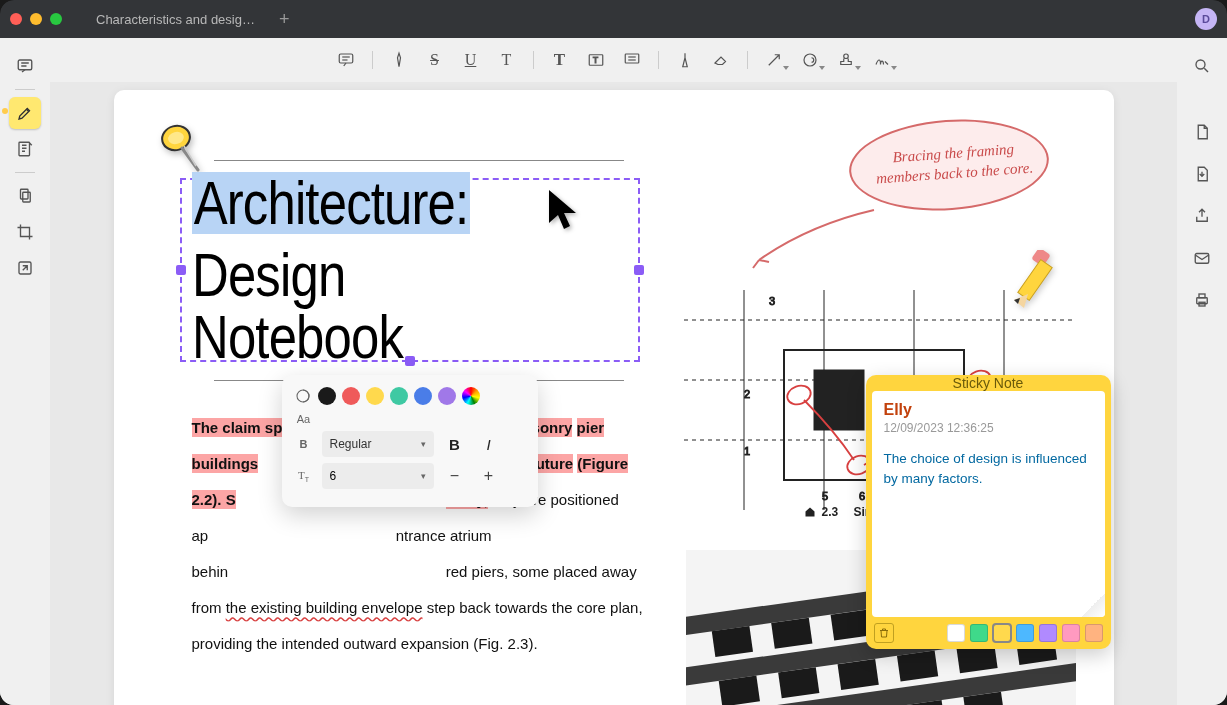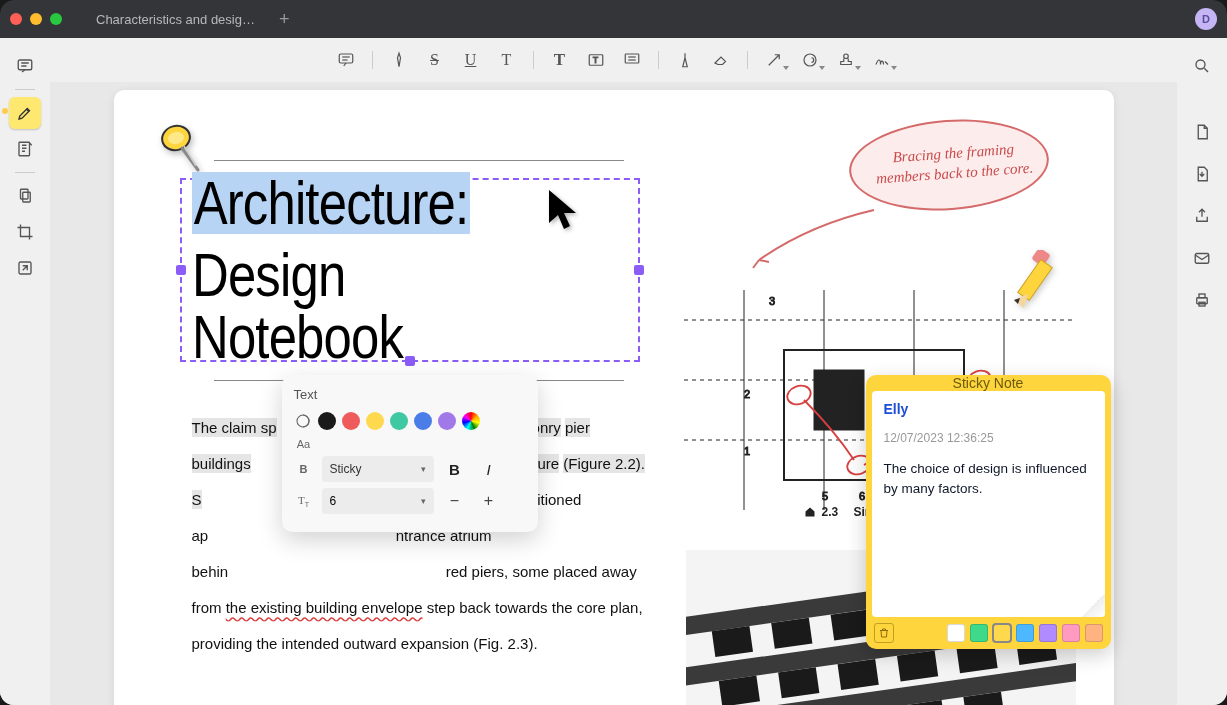--- a/index.html
+++ b/index.html
@@ -56,21 +56,21 @@
   .title-selection .handle.r { right: -6px; top: 50%; transform: translateY(-50%); }
   .title-line1 { font-family: "Arial Narrow", sans-serif; font-size: 62px; font-weight: 400; letter-spacing: -1px; background: #b8d4f5; padding: 0 2px; display: inline-block; line-height: 1; transform:scaleX(0.82); transform-origin:left; }
   .title-line2 { font-family: "Arial Narrow", sans-serif; font-size: 62px; font-weight: 400; letter-spacing: -1px; line-height: 1; margin-top: 10px; transform:scaleX(0.82); transform-origin:left; }
   .title-hr { position:absolute; height:1px; background:#888; }
   
   
   .cursor-arrow { position: absolute; top: 95px; left: 430px; filter: drop-shadow(2px 2px 2px rgba(0,0,0,0.3)); }
   
   
   .body-text { position: absolute; top: 320px; left: 78px; width: 460px; font-size: 15px; line-height: 2.4; color: #111; }
-  .hl { background: #e5e5e5; padding: 1px 0; }
+  .hl { background: #fca5a5; padding: 1px 0; font-weight: bold; }
   .wavy { text-decoration: underline wavy #d84040; text-underline-offset: 3px; }
   
   
   .text-panel { position: absolute; top: 285px; left: 168px; width: 256px; background: #f8f8f8; border-radius: 10px; box-shadow: 0 8px 24px rgba(0,0,0,0.18); padding: 12px; z-index: 10; }
   .text-panel-title { font-size: 13px; color: #555; margin-bottom: 10px; }
   .color-row { display: flex; gap: 6px; align-items: center; margin-bottom: 8px; }
   .color-swatch { width: 18px; height: 18px; border-radius: 50%; cursor: pointer; }
   .color-swatch.outlined { border: 2px solid #4a7de8; padding:1px; background-clip:content-box; }
   .color-icon { width:18px;height:18px;display:flex;align-items:center;justify-content:center;color:#666; }
   .rainbow { background: conic-gradient(red,orange,yellow,green,cyan,blue,magenta,red); }
@@ -93,23 +93,23 @@
   
   .floor-plan { position: absolute; top: 160px; left: 570px; width: 390px; height: 280px; }
   .plan-caption { position: absolute; top: 415px; left: 690px; font-size: 12px; font-weight: 600; color: #222; display:flex; align-items:center; gap:6px; }
   .pencil { position: absolute; top: 160px; left: 890px; width: 60px; height: 70px; filter: drop-shadow(2px 2px 3px rgba(0,0,0,0.2)); }
   
   
   .sticky-note { position: absolute; top: 285px; left: 752px; width: 245px; height: 274px; background: #ffd53e; border-radius: 10px; box-shadow: 0 6px 20px rgba(0,0,0,0.2); z-index: 5; display:flex; flex-direction:column; }
   .sticky-header { text-align: center; padding: 0 0; font-size: 14px; color: #6a5a0a; font-weight:400; }
   .sticky-body { background: #fff; margin: 0 6px; flex:1; border-radius: 4px; padding: 10px 12px; position:relative; overflow:hidden; }
   .sticky-corner { position:absolute; bottom:0; right:0; width:24px; height:24px; background:linear-gradient(135deg, transparent 0%, transparent 50%, #eee 50%, #fff 100%); }
-  .sticky-author { font-size: 14px; font-weight: 600; color: #1d4ed8; margin-bottom: 14px; }
+  .sticky-author { font-size: 16px; font-weight: 600; color: #c2410c; margin-bottom: 2px; }
   .sticky-date { font-size: 12px; color: #999; margin-bottom: 14px; }
-  .sticky-content { font-size: 13.5px; color: #0f172a; line-height: 1.5; }
+  .sticky-content { font-size: 13.5px; color: #0369a1; line-height: 1.5; }
   .sticky-footer { display: flex; align-items: center; padding: 6px 8px; gap: 5px; }
   .sticky-trash { width: 20px; height: 20px; border: 1px solid #c0a020; border-radius: 3px; display: flex; align-items: center; justify-content: center; color: #8a6d0a; font-size: 11px; cursor: pointer; }
   .sticky-color { width: 18px; height: 18px; border-radius: 3px; border: 1.5px solid rgba(0,0,0,0.15); cursor: pointer; }
   .sticky-color.selected { outline: 2px solid #888; outline-offset: -1px; }
   
   
   .building-photo { position: absolute; top: 460px; left: 572px; width: 390px; height: 200px; background: #888; overflow:hidden; }
   
   svg { display:block; }
 </style>
@@ -291,21 +291,20 @@
             </svg>
         </div>
 
         <div class="body-text">
           <span class="hl">The claim sp</span><span style="visibility:hidden">xxxxxxxxxxxxxxxxxxxxxxxxxxxx</span><span class="hl">te masonry</span>
           <span class="hl">pier buildings</span><span style="visibility:hidden">xxxxxxxxxxxxxxxxxxxxxxxxxxxxxxx</span><span class="hl">n the future</span>
           <span class="hl">(Figure 2.2). S</span><span style="visibility:hidden">xxxxxxxxxxxxxxxxxxxxxxxxxxxx</span><span class="hl">learly,</span><span> they are positioned ap</span><span style="visibility:hidden">xxxxxxxxxxxxxxxxxxxxxxxxx</span><span>ntrance atrium behin</span><span style="visibility:hidden">xxxxxxxxxxxxxxxxxxxxxxxxxxxxx</span><span>red piers, some placed away from </span><span class="wavy">the existing building envelope</span><span> step back towards the core plan, providing the intended outward expansion (Fig. 2.3).</span>
         </div>
 
         <div class="text-panel">
-          <div class="text-panel-title">Text</div>
           <div class="color-row">
             <div class="color-icon">
                 <svg width="16" height="16" viewBox="0 0 24 24" fill="none" stroke="#666" stroke-width="1.6">
                   <circle cx="12" cy="12" r="9"></circle>
                   <path d="M12 3a9 9 0 010 18"></path>
                 </svg>
               </div>
             <div class="color-swatch" style="background:#1a1a1a"></div>
             <div class="color-swatch" style="background:#ef5a5a"></div>
             <div class="color-swatch" style="background:#ffd94d"></div>
@@ -313,21 +312,21 @@
             <div class="color-swatch outlined" style="background:#4a7de8"></div>
             <div class="color-swatch" style="background:#a078e8"></div>
             <div class="color-swatch rainbow"></div>
           </div>
           <div class="panel-row">
             <div class="panel-label">Aa</div>
           </div>
           <div class="panel-row">
             <div class="panel-label"><b>B</b></div>
             <div class="panel-select narrow">
-                <span>Sticky</span>
+                <span>Regular</span>
               </div>
             <div class="panel-btn">
                 <b>B</b>
               </div>
             <div class="panel-btn">
                 <i>I</i>
               </div>
           </div>
           <div class="panel-row">
             <div class="panel-label" style="font-family:serif;">T<sub style="font-size:7px;">T</sub></div>
@@ -390,21 +389,21 @@
               <rect x="24" y="10" width="14" height="40" fill="#ffd53e" stroke="#c9a020" transform="rotate(35 31 30)"></rect>
               <polygon points="10,50 24,44 20,58" fill="#f5d6a0"></polygon>
               <polygon points="10,50 16,48 14,54" fill="#333"></polygon>
             </svg>
         </div>
 
         <div class="sticky-note">
           <div class="sticky-header">Sticky Note</div>
           <div class="sticky-body">
             <div class="sticky-author">Elly</div>
-            <div class="sticky-date">12/07/2023 12:36:25</div>
+            <div class="sticky-date">12/09/2023 12:36:25</div>
             <div class="sticky-content">The choice of design is influenced by many factors.</div>
             <div class="sticky-corner"></div>
           </div>
           <div class="sticky-footer">
             <div class="sticky-trash">
               <svg width="12" height="12" viewBox="0 0 24 24" fill="none" stroke="#8a6d0a" stroke-width="2">
                   <path d="M4 7h16M9 7V4h6v3M6 7l1 13h10l1-13"></path>
                 </svg>
             </div>
             <div style="flex:1"></div>

